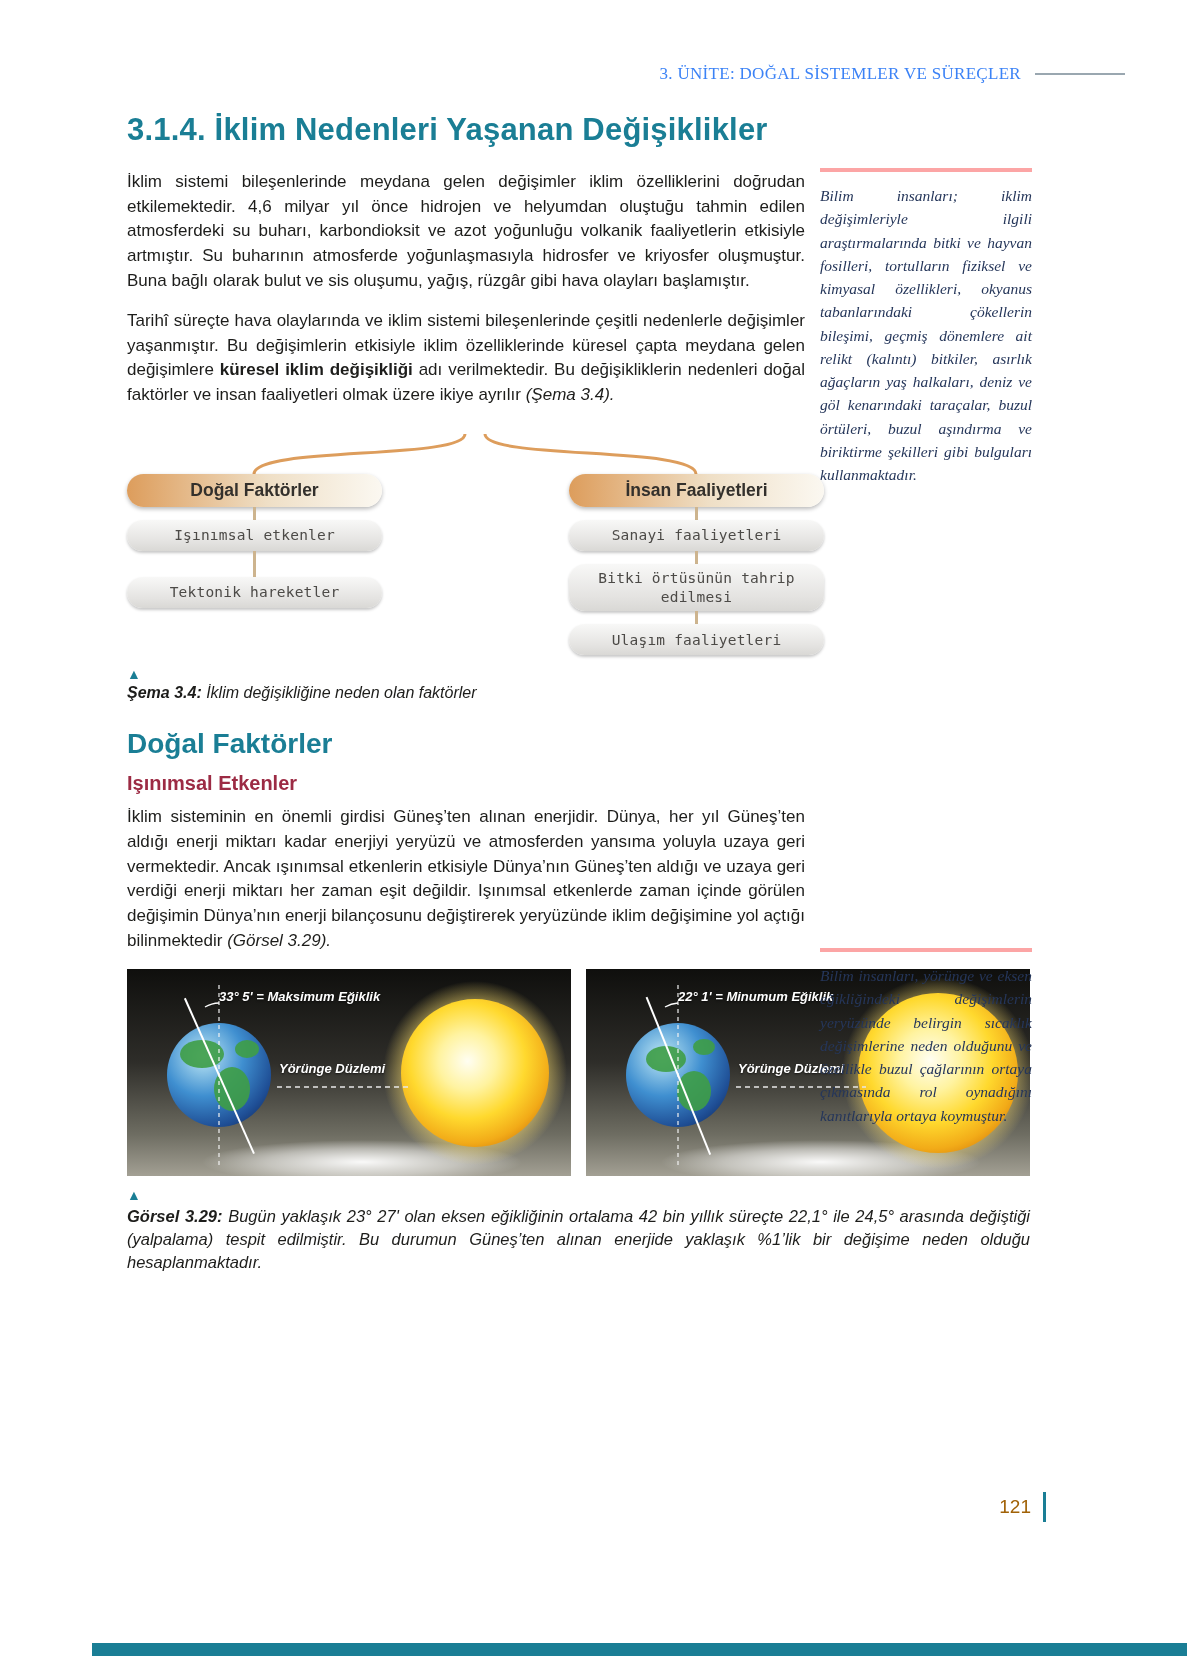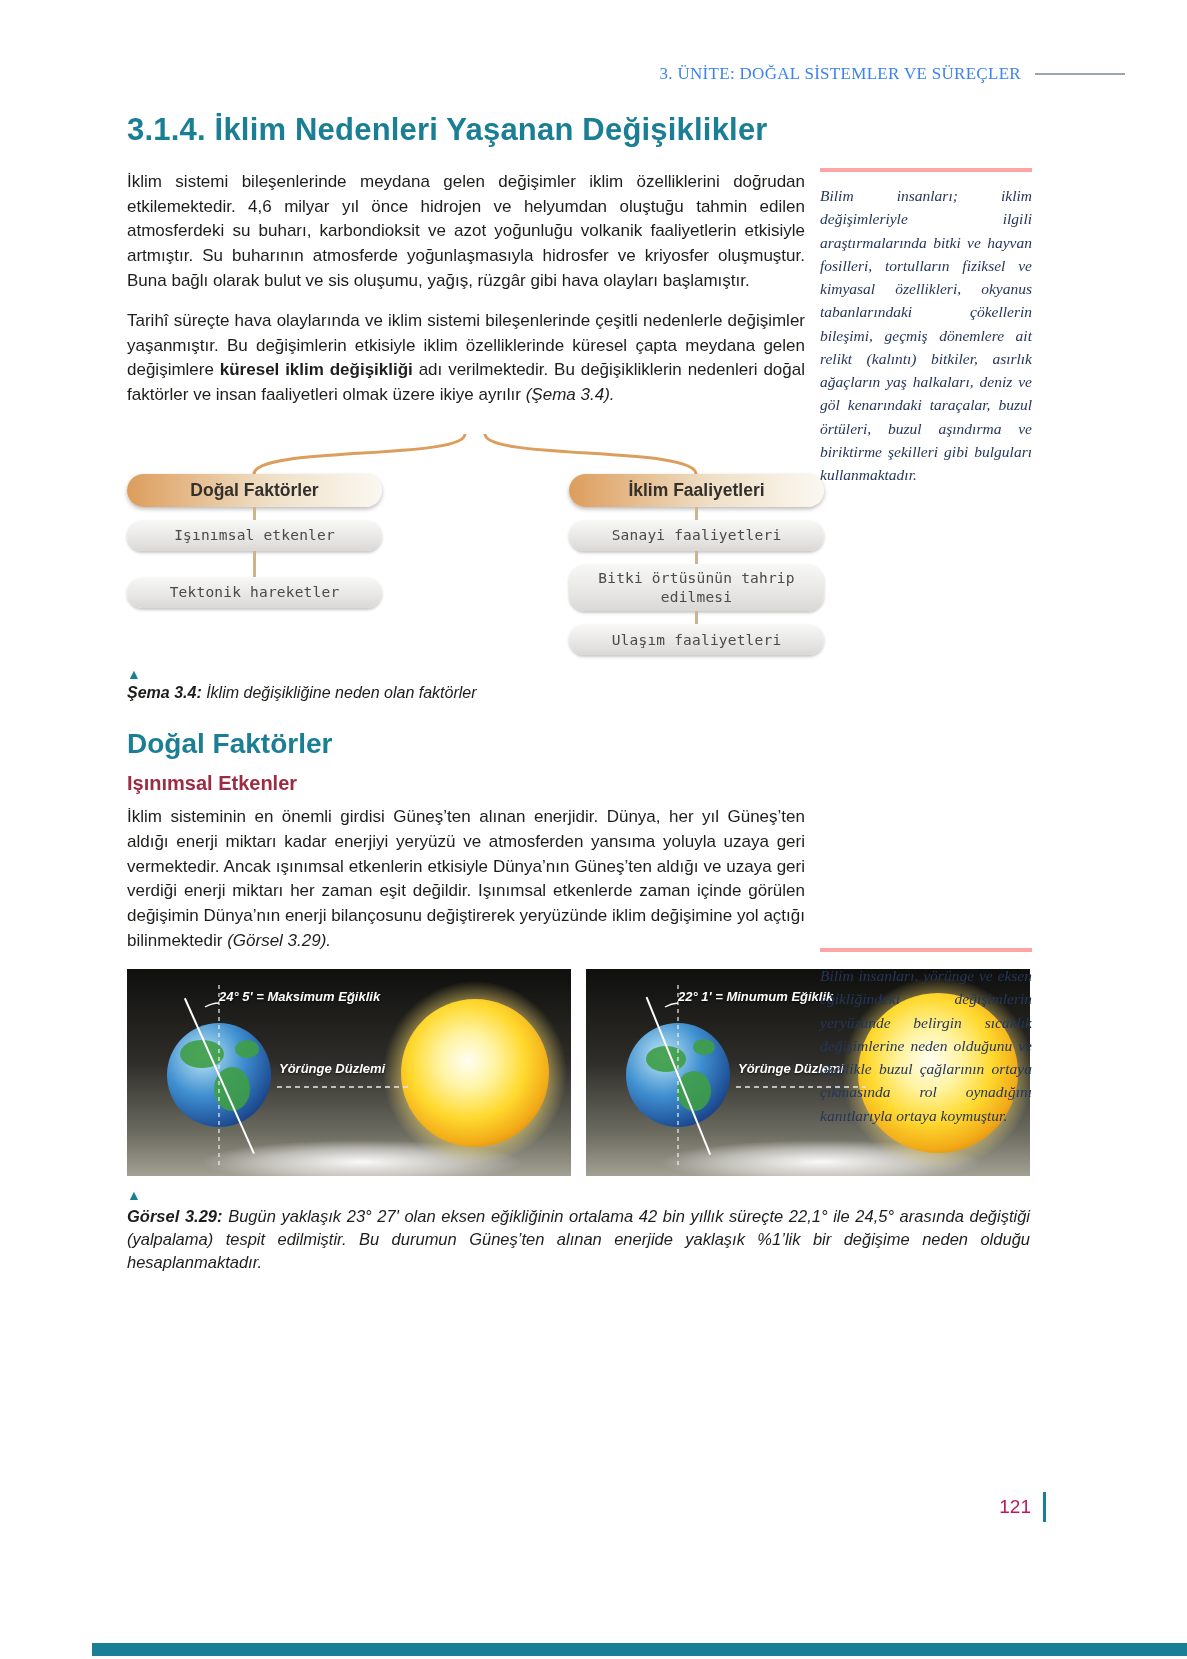--- a/index.html
+++ b/index.html
@@ -62,21 +62,21 @@
   .figure { display:flex; gap:15px; width:903px; margin-top:16px; }
   .panel { position:relative; width:444px; height:207px; overflow:hidden; background:#222; }
   .panel svg { display:block; }
   .panel-label { position:absolute; color:#fff; font-style:italic; font-weight:bold; font-size:13px;
                  text-shadow:0 1px 2px rgba(0,0,0,.65); white-space:nowrap; }
   .angle-label { left:92px; top:20px; }
   .orbit-label { left:152px; top:92px; }
 
   
   .page-number-row { position:absolute; left:0; top:1492px; width:1046px; display:flex; justify-content:flex-end; align-items:center; gap:12px; }
-  .page-number { font-size:19px; color:#be185d; }
+  .page-number { font-size:19px; color:#a16207; }
   .page-number-bar { width:3px; height:30px; background:#1a7e95; }
   .bottom-bar { position:absolute; left:92px; right:0; bottom:3px; height:13px; background:#1a7e95; }
 </style>
 </head>
 <body>
 
 <div class="page">
 
   <svg width="0" height="0" style="position:absolute" aria-hidden="true">
     <defs>
@@ -139,21 +139,21 @@
       <div class="diagram-cols">
         <div class="diagram-col">
           <div class="branch-header">Doğal Faktörler</div>
           <div class="v-conn"></div>
           <div class="item-pill">Işınımsal etkenler</div>
           <div class="v-conn"></div>
           <div class="v-conn"></div>
           <div class="item-pill">Tektonik hareketler</div>
         </div>
         <div class="diagram-col">
-          <div class="branch-header">İklim Faaliyetleri</div>
+          <div class="branch-header">İnsan Faaliyetleri</div>
           <div class="v-conn"></div>
           <div class="item-pill">Sanayi faaliyetleri</div>
           <div class="v-conn"></div>
           <div class="item-pill">Bitki örtüsünün tahrip edilmesi</div>
           <div class="v-conn"></div>
           <div class="item-pill">Ulaşım faaliyetleri</div>
         </div>
       </div>
     </div>
 
@@ -179,21 +179,21 @@
           <circle cx="92" cy="106" r="52" fill="url(#earthGrad)"></circle>
           <g clip-path="url(#earthClip)" fill="#3f9e46" opacity="0.9">
             <ellipse cx="75" cy="85" rx="22" ry="14"></ellipse>
             <ellipse cx="105" cy="120" rx="18" ry="22"></ellipse>
             <ellipse cx="120" cy="80" rx="12" ry="9"></ellipse>
           </g>
           <line x1="92" y1="16" x2="92" y2="198" stroke="#f2f2f2" stroke-width="1.2" stroke-dasharray="4 4"></line>
           <line x1="92" y1="22" x2="92" y2="192" stroke="#ffffff" stroke-width="2" transform="rotate(-24 92 106)"></line>
           <path d="M 92 34 A 30 30 0 0 0 78 38" fill="none" stroke="#ffffff" stroke-width="1.4"></path>
         </svg>
-        <span class="panel-label angle-label">24° 5' = Maksimum Eğiklik</span>
+        <span class="panel-label angle-label">33° 5' = Maksimum Eğiklik</span>
         <span class="panel-label orbit-label">Yörünge Düzlemi</span>
       </div>
 
       <div class="panel">
         <svg viewBox="0 0 444 207" width="444" height="207">
           <rect width="444" height="207" fill="url(#bgGrad)"></rect>
           <ellipse cx="235" cy="193" rx="160" ry="22" fill="url(#glowGrad)"></ellipse>
           <circle cx="352" cy="104" r="96" fill="url(#sunGlow)"></circle>
           <circle cx="352" cy="104" r="80" fill="url(#sunGrad)"></circle>
           <line x1="150" y1="118" x2="280" y2="118" stroke="#e8e8e8" stroke-width="1.5" stroke-dasharray="5 4"></line>

